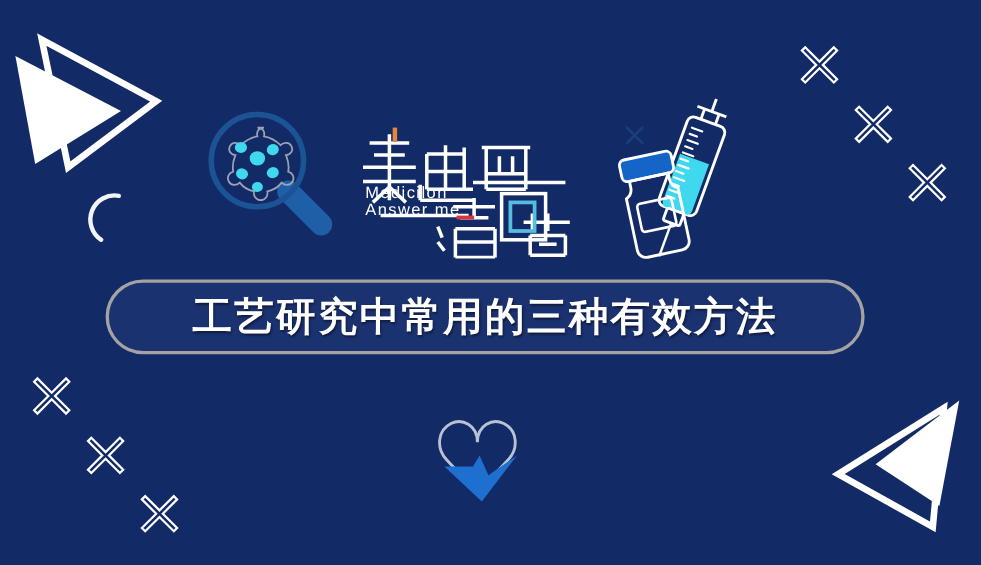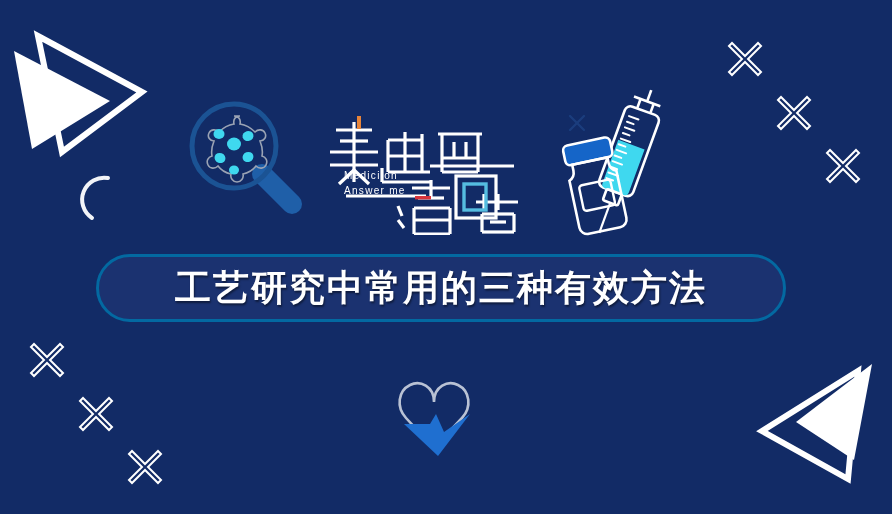--- a/index.html
+++ b/index.html
@@ -19,32 +19,32 @@
 
   
   #arc-left{left:78px;top:172px;}
 
   
   .xmark{position:absolute;}
 
   
   #logo-block{left:326px;top:110px;width:195px;height:125px;}
   #logo-latin{
-    position:absolute;left:18px;top:58px;
-    color:#ffffff;font-size:10px;line-height:15px;
+    position:absolute;left:6px;top:58px;
+    color:#ffffff;font-size:15px;line-height:15px;
     letter-spacing:1.3px;font-weight:400;
   }
   #logo-latin div{white-space:nowrap;}
 
   
   #title-pill{
     left:96px;top:254px;width:690px;height:68px;
     box-sizing:border-box;
     background:#1b3270;
-    border:3px solid #0369a1;
+    border:3px solid #a3a3a3;
     border-radius:34px;
     display:flex;align-items:center;justify-content:center;
   }
   #title-text{
     color:#ffffff;
     font-size:36px;
     font-weight:700;
     letter-spacing:2px;
     white-space:nowrap;
     text-shadow:1px 2px 2px rgba(0,0,0,.45);

